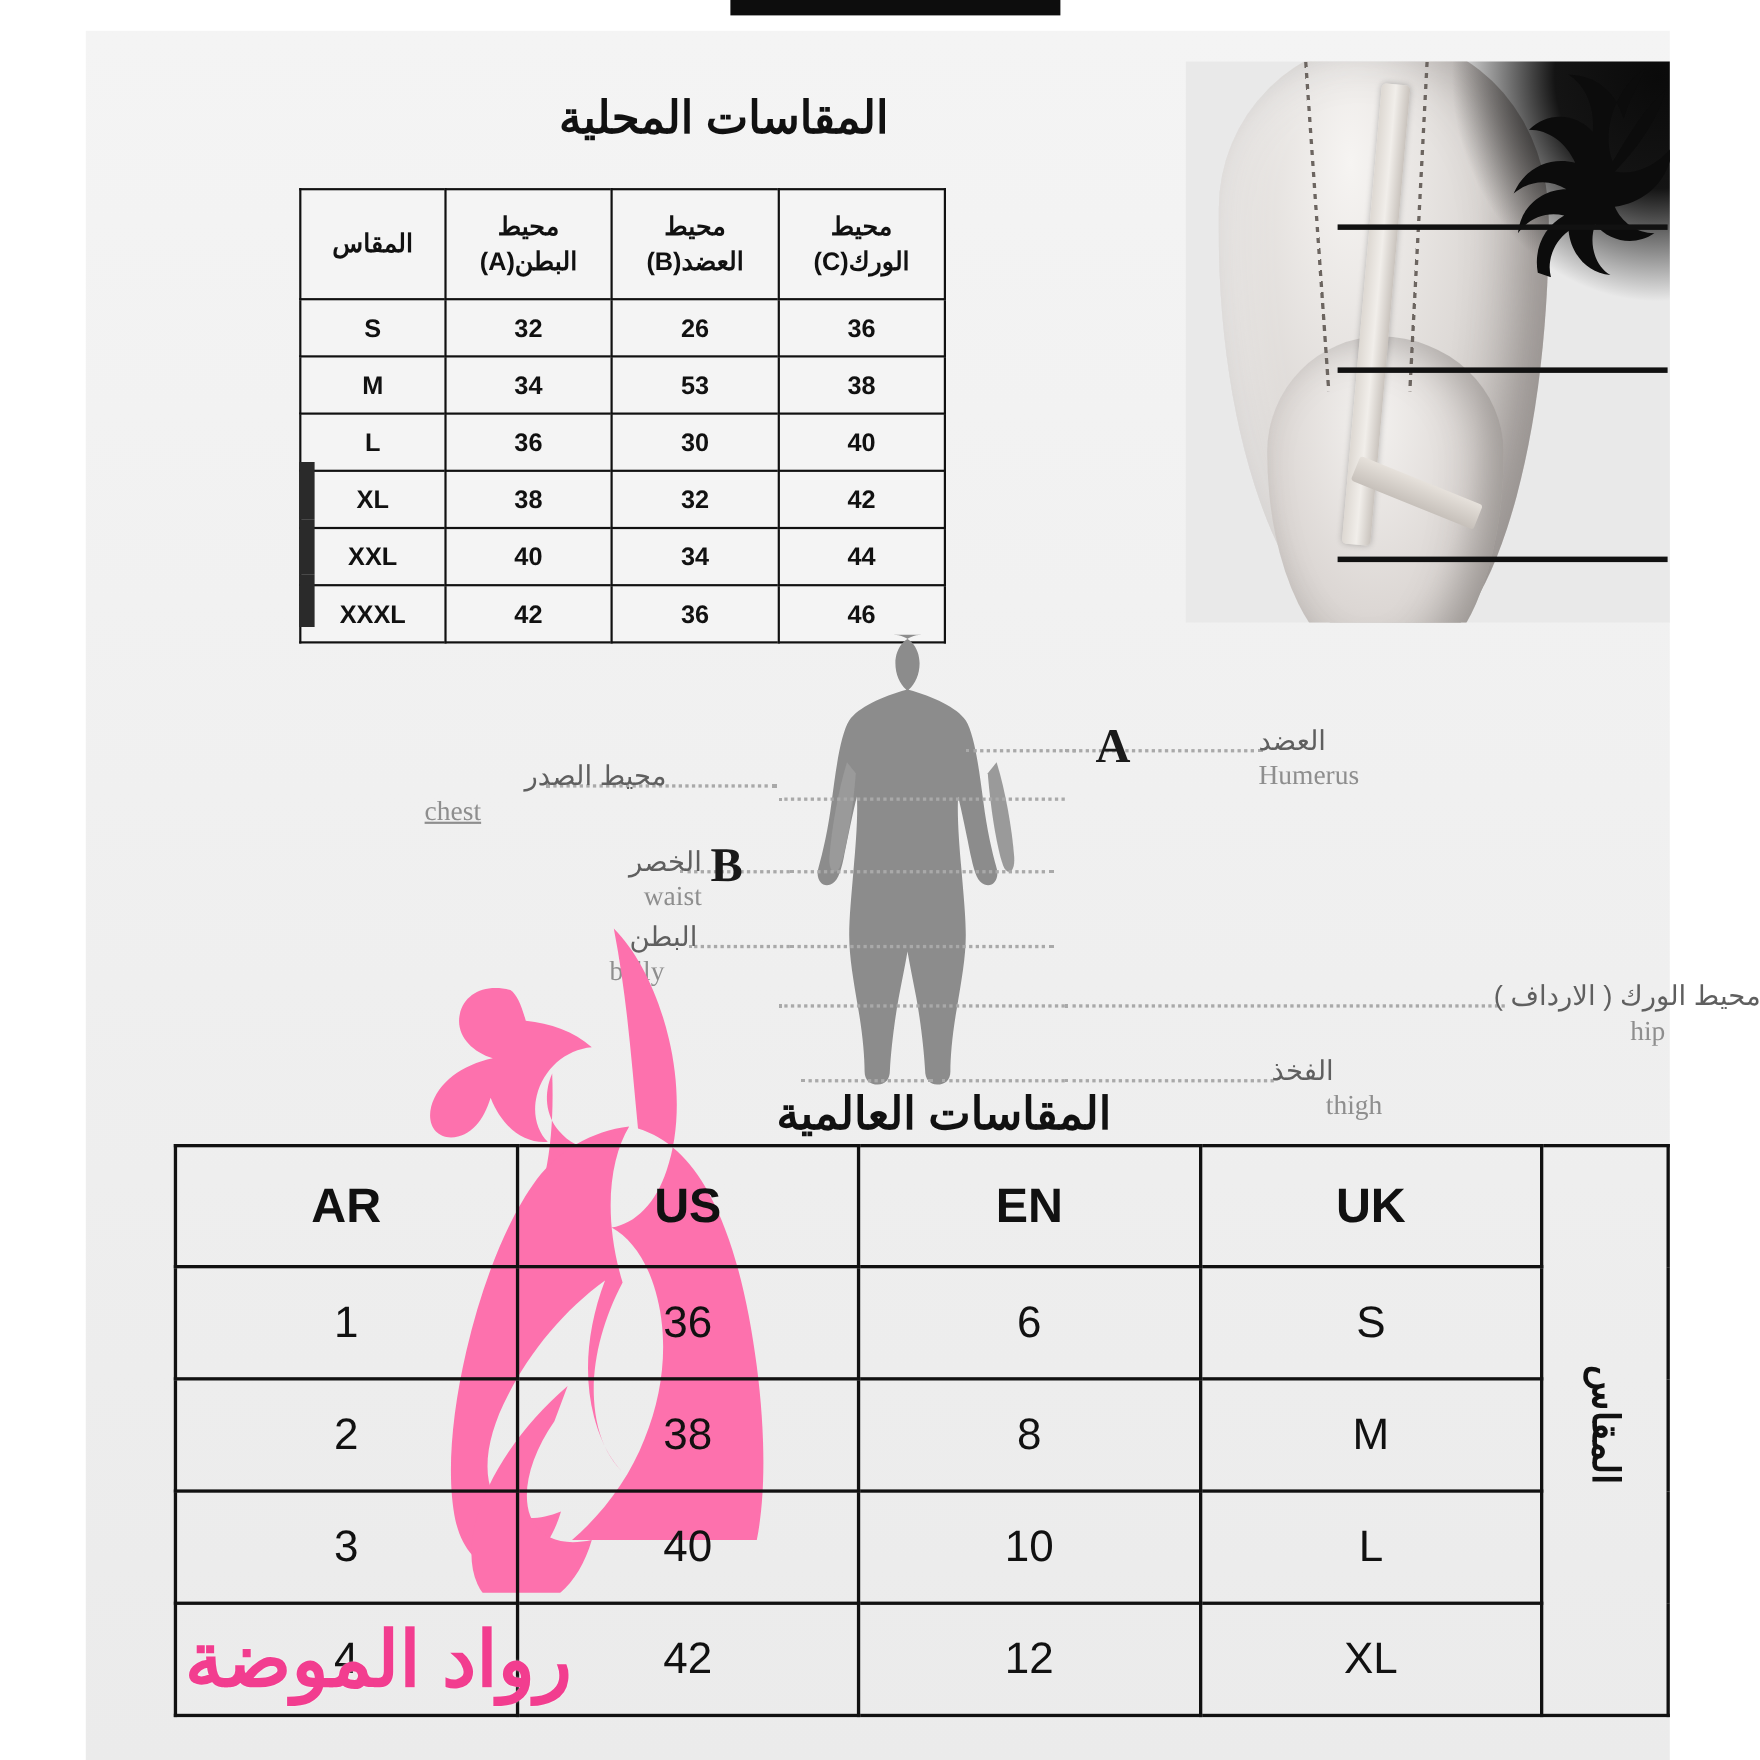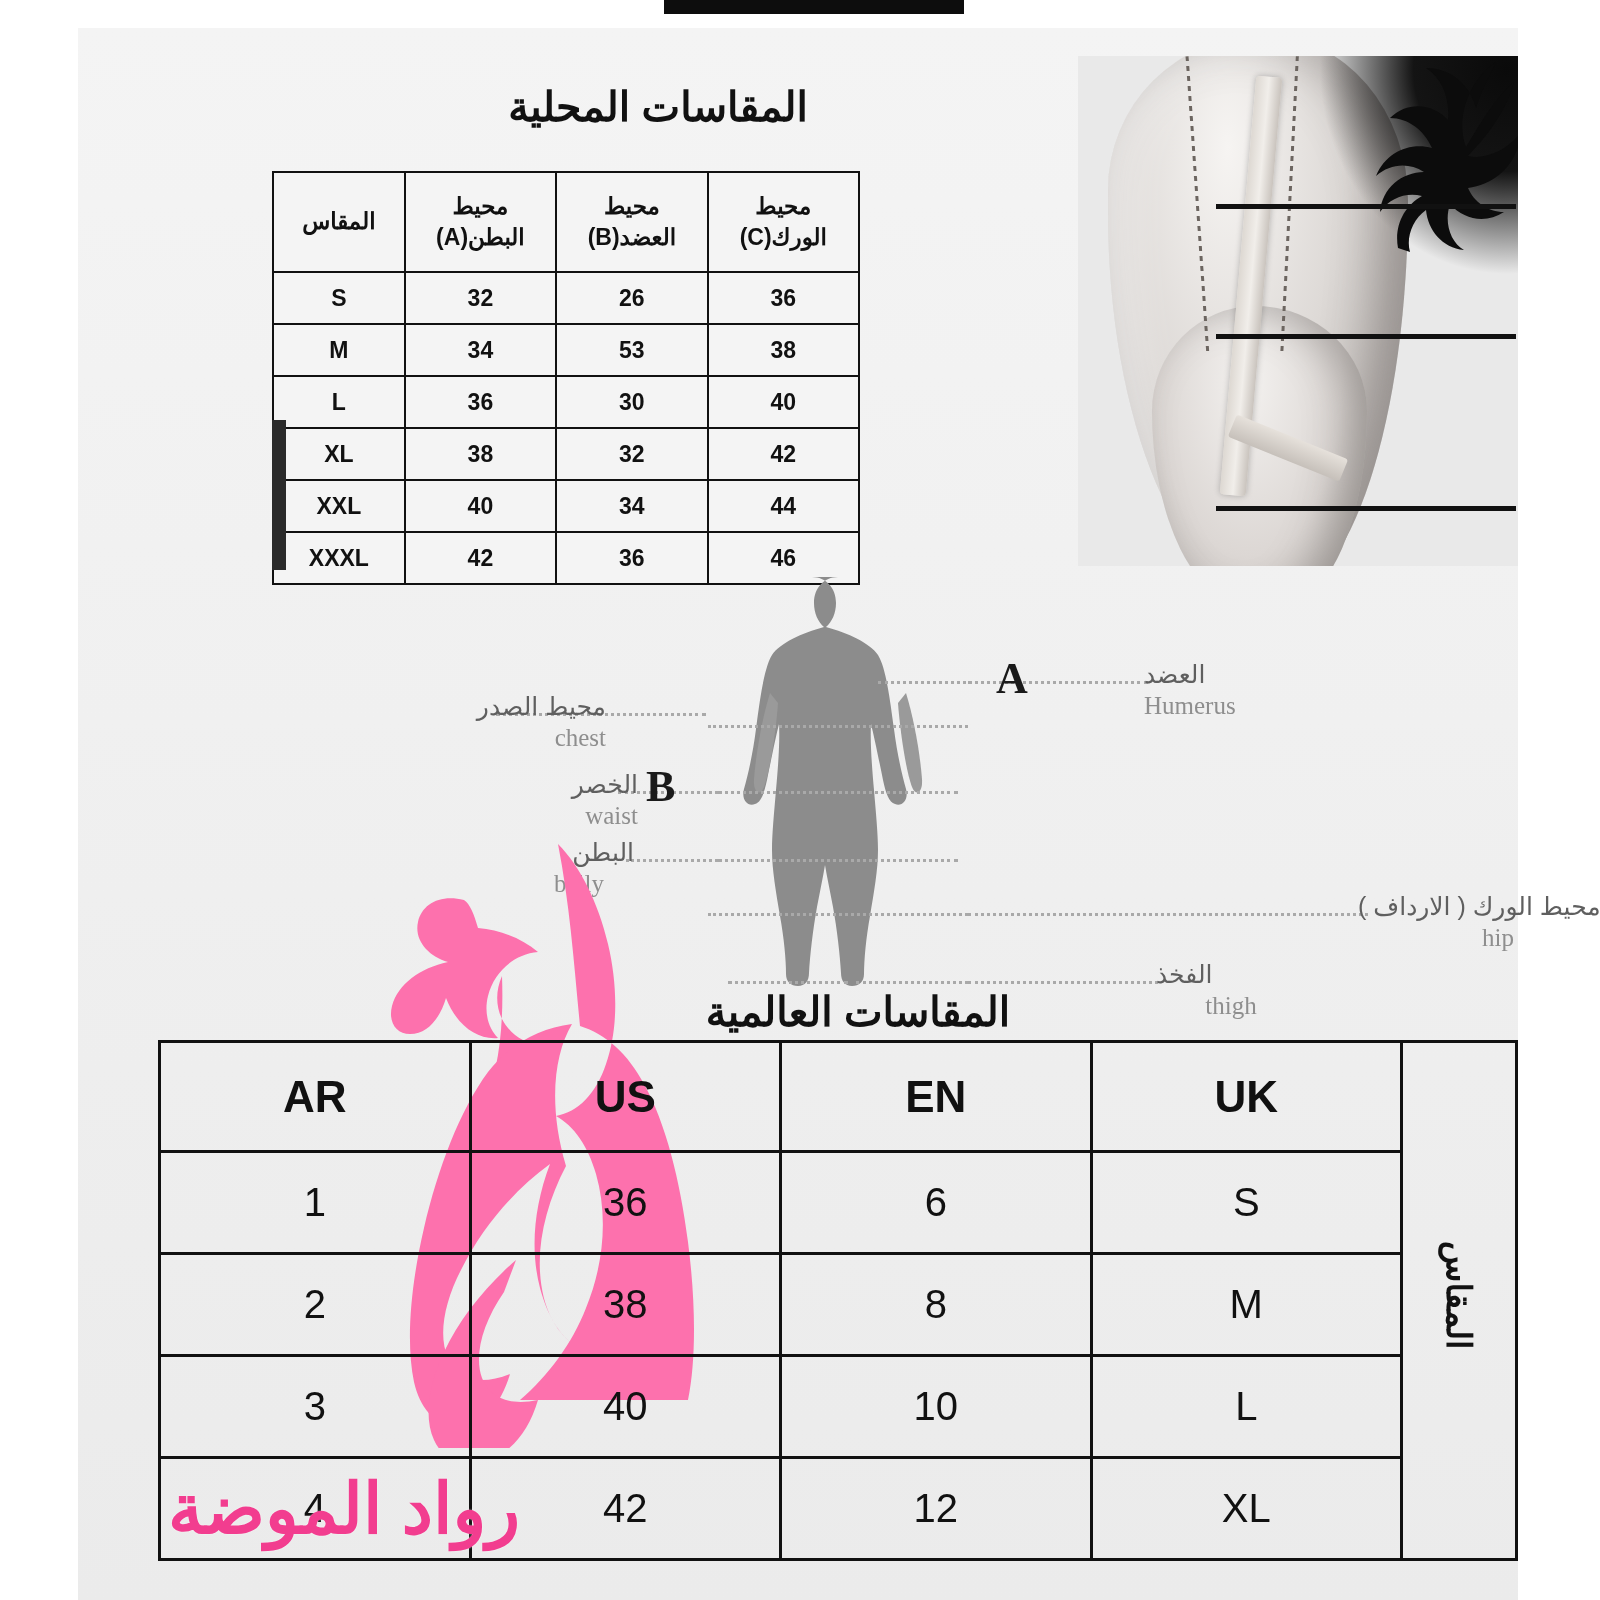--- a/index.html
+++ b/index.html
@@ -395,21 +395,21 @@
       <div class="dotline" style="left:348px; top:286px; width:92px;"></div>
       <div class="dotline" style="left:690px; top:108px; width:180px;"></div>
       <div class="dotline" style="left:690px; top:340px; width:400px;"></div>
       <div class="dotline" style="left:690px; top:408px; width:190px;"></div>
 
       <div class="diag-letter" style="left:718px; top:80px;">A</div>
       <div class="diag-letter" style="left:368px; top:188px;">B</div>
 
       <div class="diag-label" style="left:108px; top:118px; width:220px; text-align:right;">
         <span class="ar">محيط الصدر</span>
-        <span class="en" style="text-align:right;">chest</span>
+        <span class="en" style="text-align:left;text-decoration:underline;">chest</span>
       </div>
 
       <div class="diag-label" style="left:240px; top:196px; width:120px; text-align:right;">
         <span class="ar">الخصر</span>
         <span class="en" style="text-align:right;">waist</span>
       </div>
 
       <div class="diag-label" style="left:246px; top:264px; width:110px; text-align:right;">
         <span class="ar">البطن</span>
         <span class="en" style="text-align:center;">belly</span>

